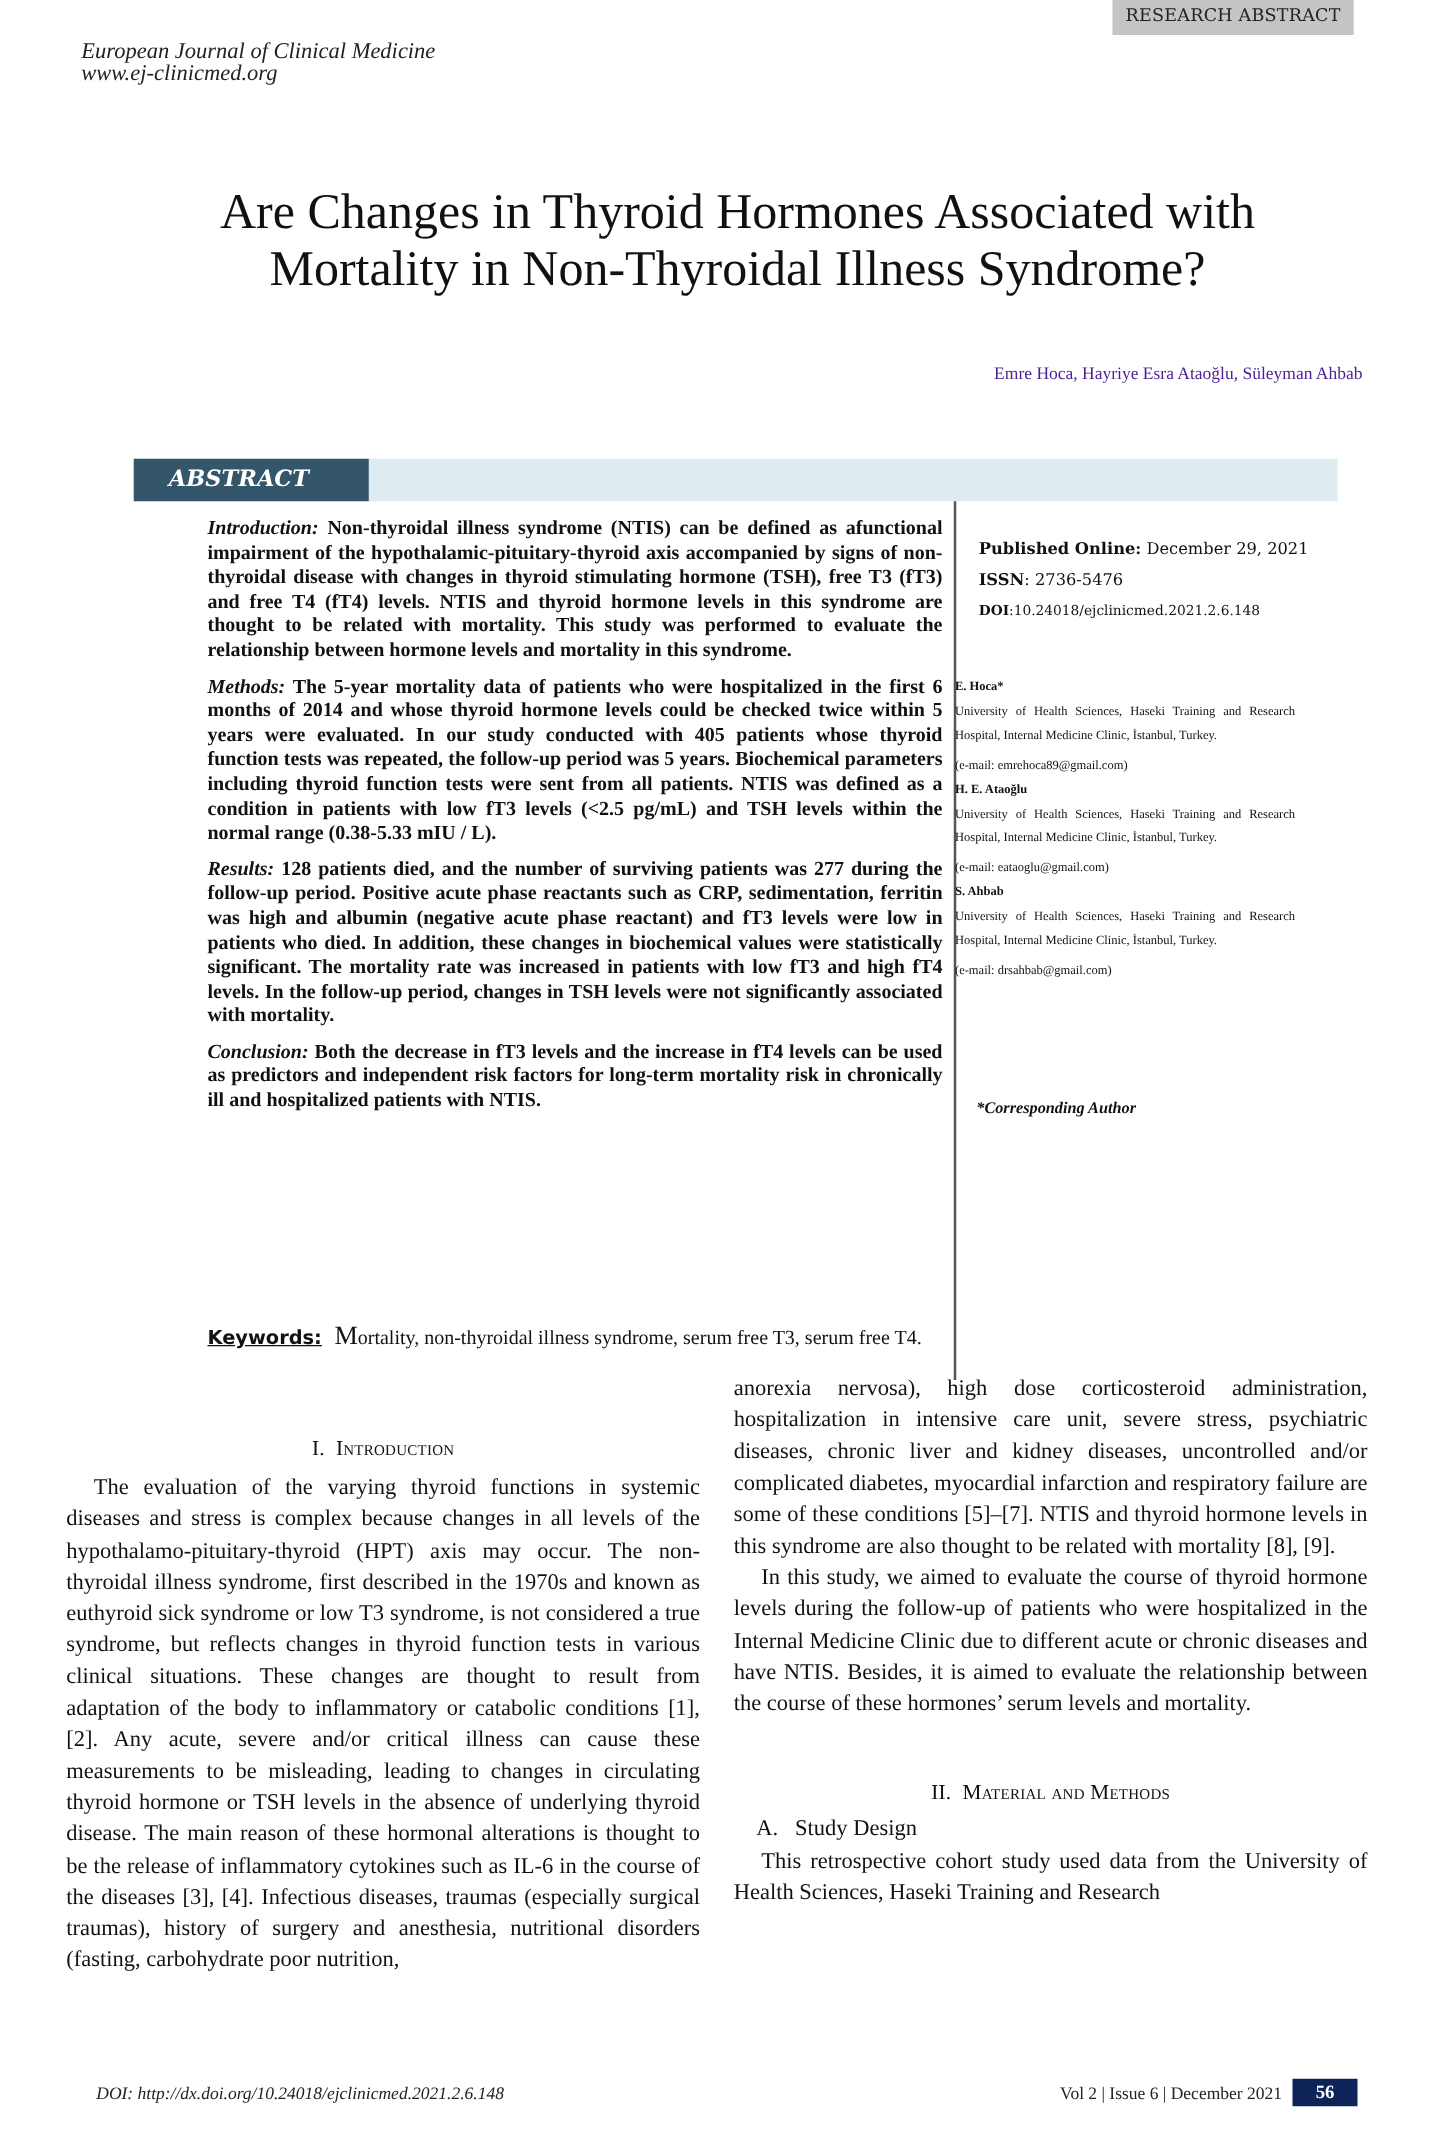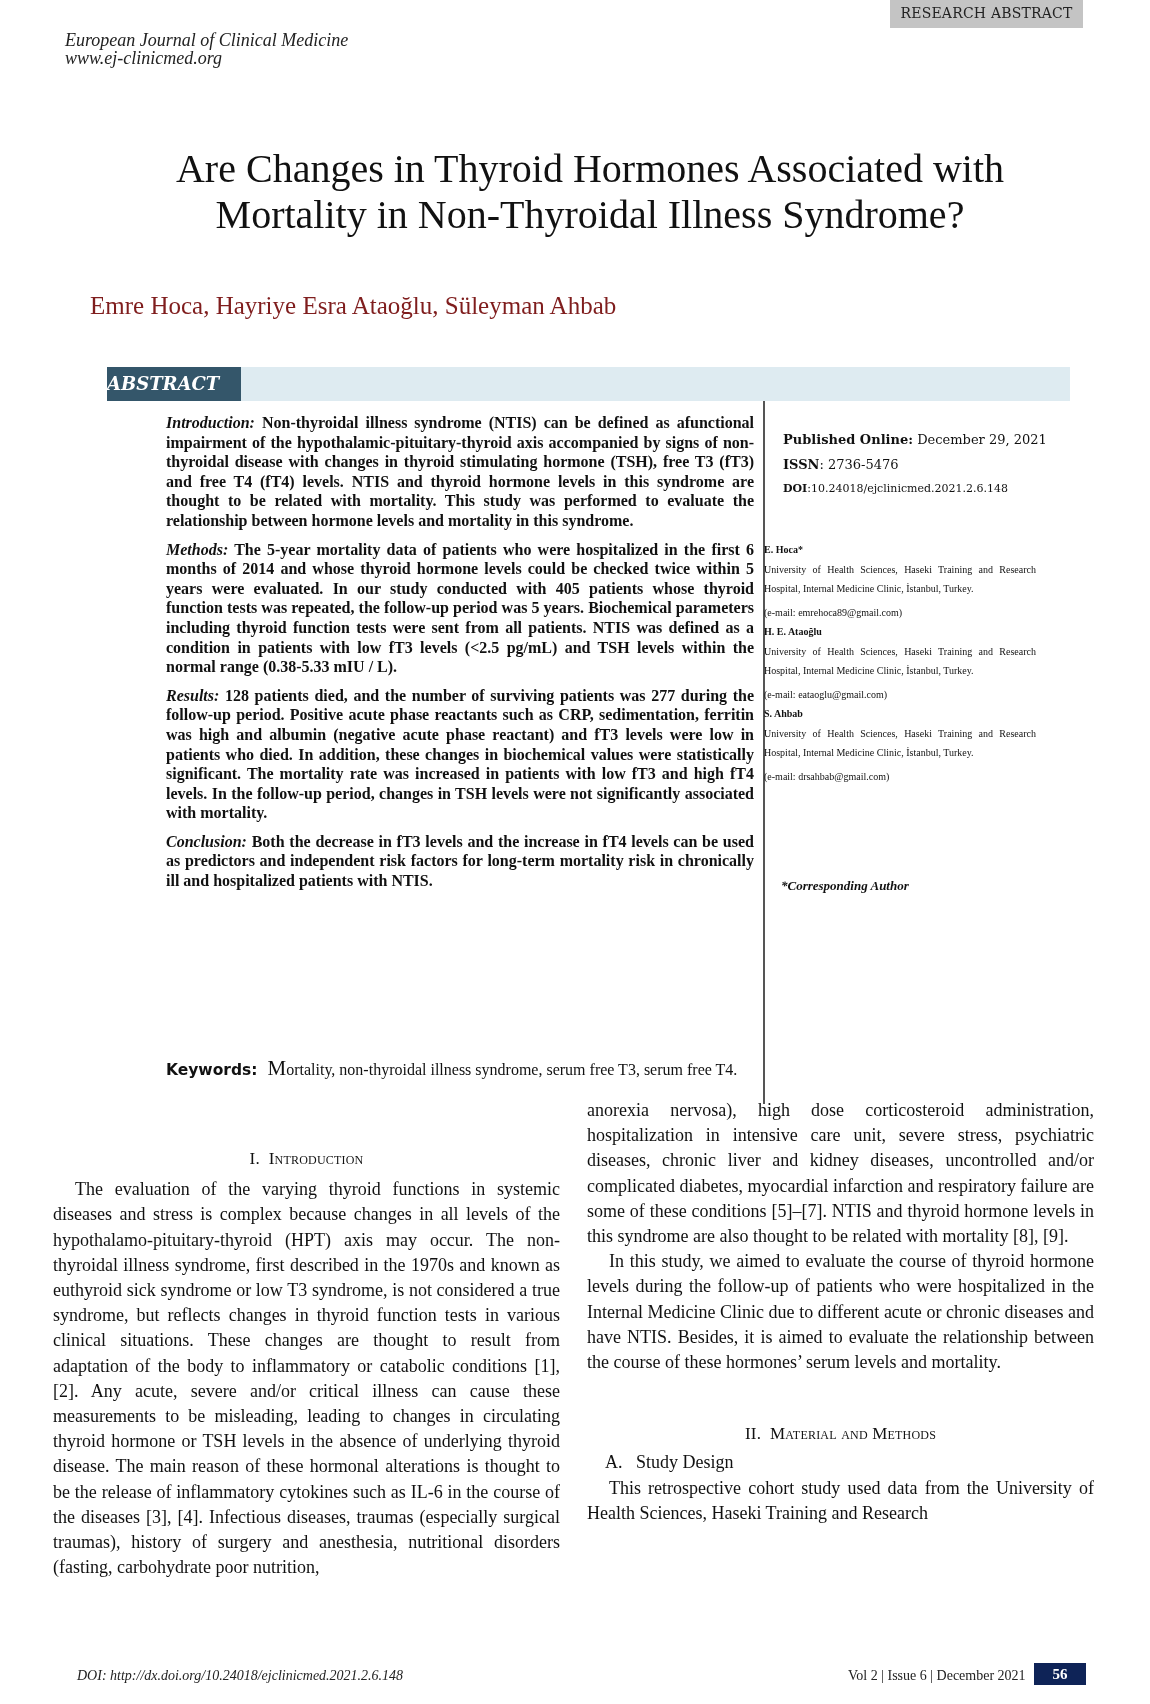--- a/index.html
+++ b/index.html
@@ -3,44 +3,44 @@
 <meta charset="utf-8">
 <style>
   html, body { margin: 0; padding: 0; background: #ffffff; }
   body { width: 1150px; height: 1704px; position: relative; overflow: hidden; color: #111; font-family: "Liberation Serif", "DejaVu Serif", serif; }
 
   .badge { position: absolute; left: 890px; top: 0; width: 193px; height: 28px; background: #c4c4c4; color: #222; font-family: "DejaVu Serif", serif; font-size: 14px; text-align: center; line-height: 27px; letter-spacing: 0.2px; }
 
   .journal { position: absolute; left: 65px; top: 31px; font-style: italic; font-size: 18px; line-height: 18px; color: #222; }
 
   .title { position: absolute; left: 90px; top: 146px; width: 1000px; text-align: center; font-size: 40px; line-height: 46px; color: #111; }
-  .authors { position: absolute; left: 90px; top: 292px; width: 1000px; text-align: left; font-size: 25px; color: #7f1d1d; }
+  .authors { position: absolute; left: 90px; top: 292px; width: 1000px; text-align: right; font-size: 14px; color: #4c1d95; }
 
   .abstract-band { position: absolute; left: 107px; top: 367px; width: 963px; height: 34px; background: #deebf1; }
-  .abstract-tab { position: absolute; left: 107px; top: 367px; width: 134px; height: 34px; background: #34566a; color: #fff; font-family: "DejaVu Serif", serif; font-weight: bold; font-style: italic; font-size: 18px; line-height: 34px; box-sizing: border-box; }
+  .abstract-tab { position: absolute; left: 107px; top: 367px; width: 188px; height: 34px; background: #34566a; color: #fff; font-family: "DejaVu Serif", serif; font-weight: bold; font-style: italic; font-size: 18px; line-height: 34px; padding-left: 28px; box-sizing: border-box; }
 
   .abstract-body { position: absolute; left: 166px; top: 413px; width: 588px; font-weight: bold; font-size: 16px; line-height: 19.6px; text-align: justify; }
   .abstract-body p { margin: 0 0 9px 0; }
   .abstract-body .lead { font-style: italic; }
 
   .divider { position: absolute; left: 763px; top: 401px; width: 2px; height: 703px; background: #555; }
 
   .meta { position: absolute; left: 783px; top: 432px; width: 280px; }
   .meta .row { font-family: "DejaVu Serif", serif; font-size: 13px; color: #111; margin-bottom: 10px; }
   .meta .row.small { font-size: 11px; }
   .meta .row b { font-weight: bold; }
 
   .authors-info { position: absolute; left: 764px; top: 540px; width: 272px; font-size: 10px; line-height: 19.5px; }
   .authors-info .name { font-weight: bold; }
   .authors-info .aff { text-align: justify; text-align-last: left; }
   .authors-info .email { margin-top: 4px; }
   .corresponding { position: absolute; left: 781px; top: 878px; font-weight: bold; font-style: italic; font-size: 13px; }
 
   .keywords { position: absolute; left: 166px; top: 1058px; width: 588px; font-size: 16px; line-height: 20px; text-align: justify; }
-  .keywords .kw-label { font-family: "DejaVu Sans", sans-serif; font-weight: bold; font-size: 15.5px; margin-right: 10px; }
+  .keywords .kw-label { font-family: "DejaVu Sans", sans-serif; font-weight: bold; font-size: 15.5px; margin-right: 10px; text-decoration: underline; }
   .keywords .kw-first { font-size: 21px; }
 
   .col { position: absolute; font-size: 18px; line-height: 25.2px; text-align: justify; }
   .col-left { left: 53px; top: 1146px; width: 507px; }
   .col-right { left: 587px; top: 1098px; width: 507px; }
   .col p { margin: 0; }
   .indent { text-indent: 22px; }
 
   .section-heading { text-align: center; font-size: 17px; letter-spacing: 0.2px; }
   .sc { font-variant: small-caps; }

